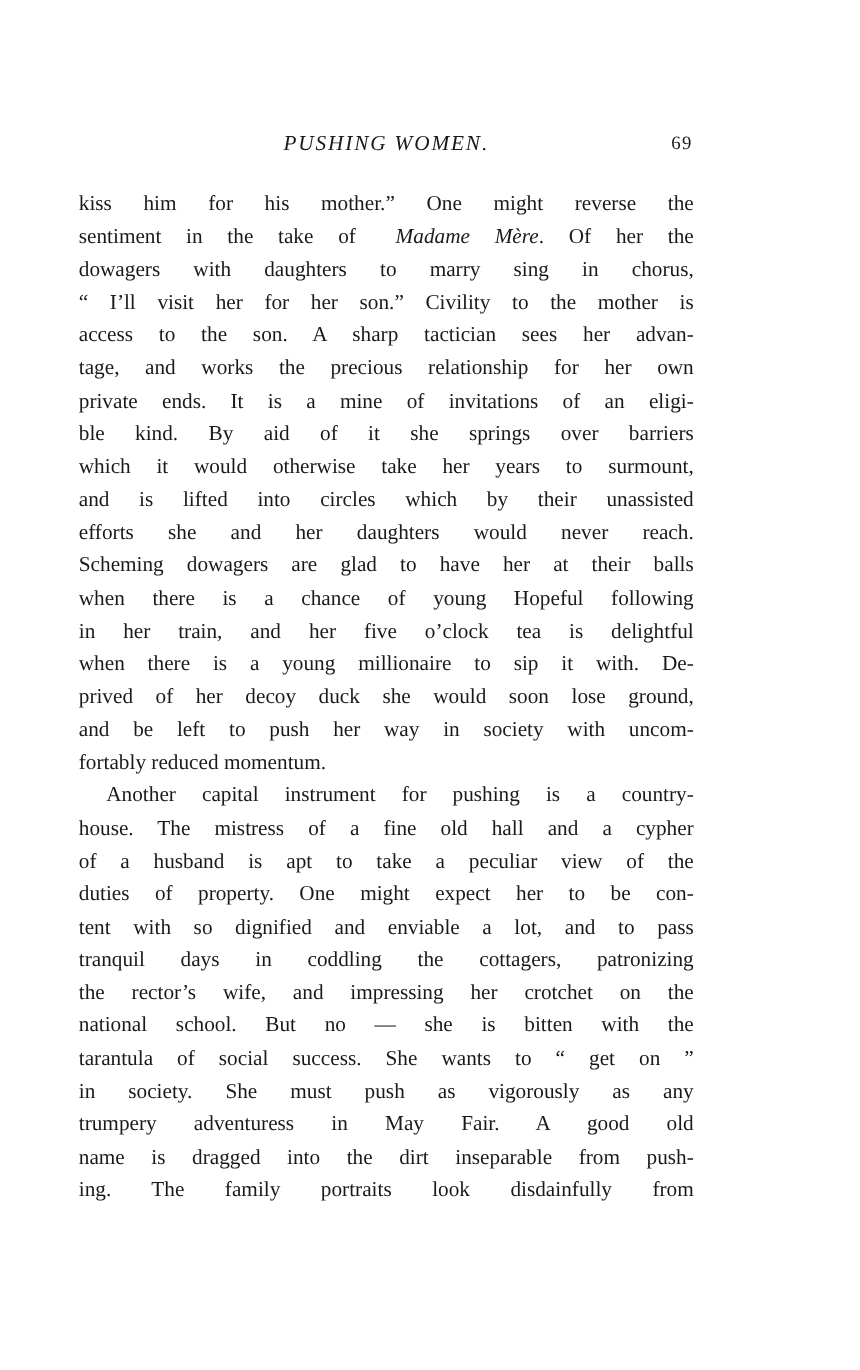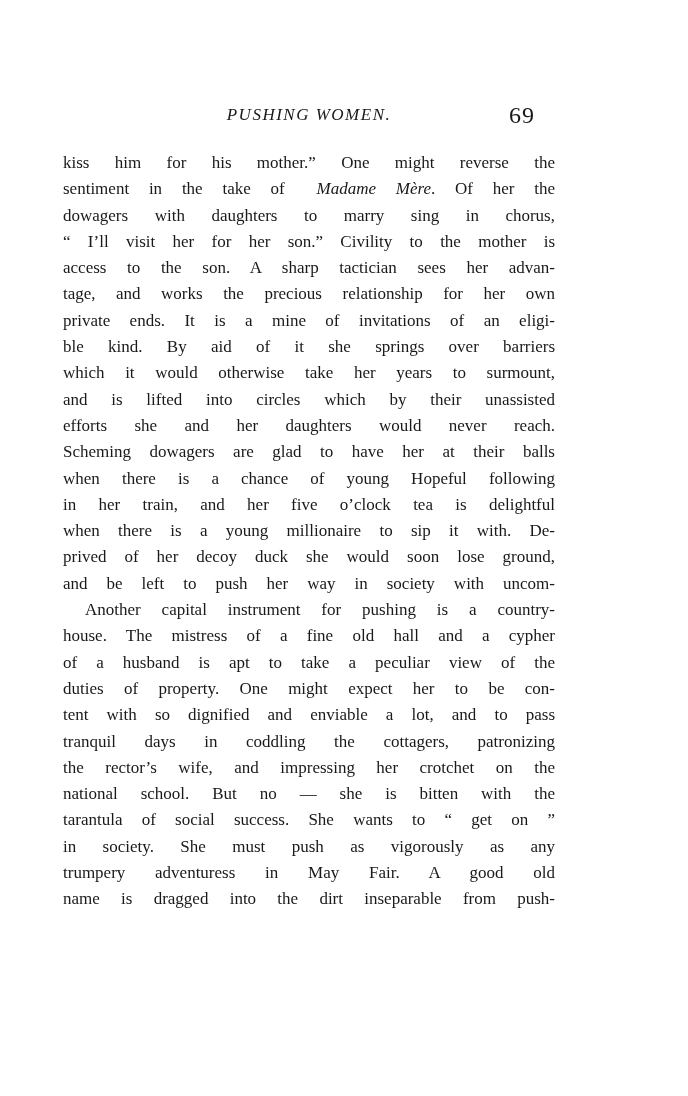--- a/index.html
+++ b/index.html
@@ -29,23 +29,23 @@
   .running-title {
     text-align: center;
     font-style: italic;
     font-size: 17px;
     letter-spacing: 1.5px;
     line-height: 22px;
     white-space: nowrap;
   }
   .page-number {
     position: absolute;
-    right: 20px;
+    right: 1px;
     top: 0;
-    font-size: 24px;
+    font-size: 15px;
     line-height: 22px;
     letter-spacing: 1px;
     margin-left: 32px;
   }
   .body-text {
     font-size: 17px;
   }
   .paragraph {
     margin: 0;
   }
@@ -90,30 +90,32 @@
           <div class="line"><span>ble kind.  By aid of it she springs over barriers</span></div>
           <div class="line"><span>which it would otherwise take her years to surmount,</span></div>
           <div class="line"><span>and is lifted into circles which by their unassisted</span></div>
           <div class="line"><span>efforts she and her daughters would never reach.</span></div>
           <div class="line"><span>Scheming dowagers are glad to have her at their balls</span></div>
           <div class="line"><span>when there is a chance of young Hopeful following</span></div>
           <div class="line"><span>in her train, and her five o’clock tea is delightful</span></div>
           <div class="line"><span>when there is a young millionaire to sip it with.  De-</span></div>
           <div class="line"><span>prived of her decoy duck she would soon lose ground,</span></div>
           <div class="line"><span>and be left to push her way in society with uncom-</span></div>
+          <div class="line no-just"><span>fortably reduced momentum.</span></div>
         </div>
         <div class="paragraph">
           <div class="line indent"><span>Another capital instrument for pushing is a country-</span></div>
           <div class="line"><span>house.  The mistress of a fine old hall and a cypher</span></div>
           <div class="line"><span>of a husband is apt to take a peculiar view of the</span></div>
           <div class="line"><span>duties of property.  One might expect her to be con-</span></div>
           <div class="line"><span>tent with so dignified and enviable a lot, and to pass</span></div>
           <div class="line"><span>tranquil days in coddling the cottagers, patronizing</span></div>
           <div class="line"><span>the rector’s wife, and impressing her crotchet on the</span></div>
           <div class="line"><span>national school.  But no — she is bitten with the</span></div>
           <div class="line"><span>tarantula of social success.  She wants to “ get on ”</span></div>
           <div class="line"><span>in society.  She must push as vigorously as any</span></div>
           <div class="line"><span>trumpery adventuress in May Fair.  A good old</span></div>
           <div class="line"><span>name is dragged into the dirt inseparable from push-</span></div>
+          <div class="line"><span>ing.  The family portraits look disdainfully from</span></div>
         </div>
       </div>
   </div>
 </div>
 
 </body></html>

